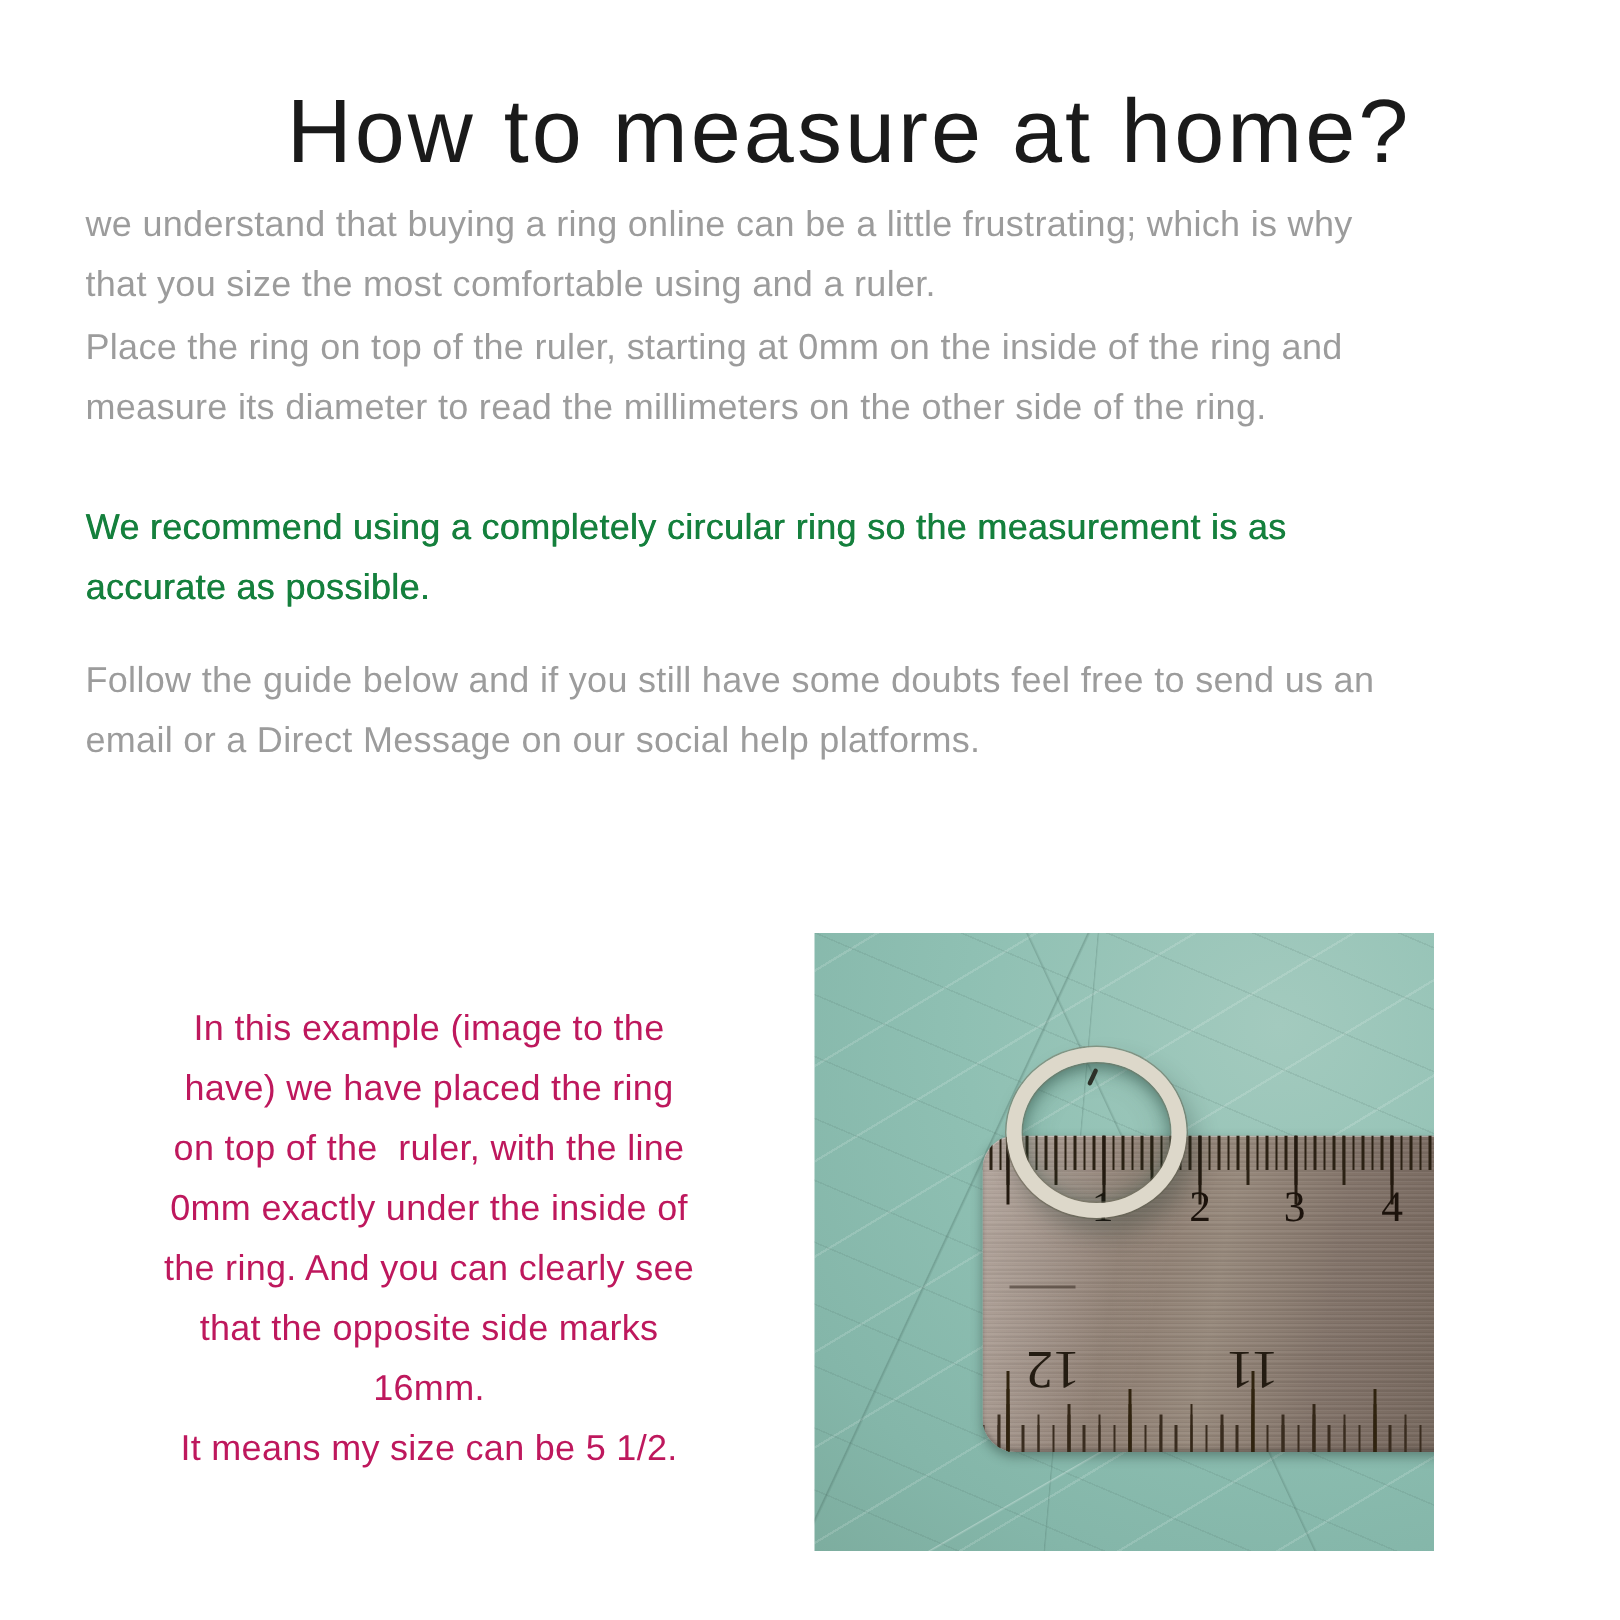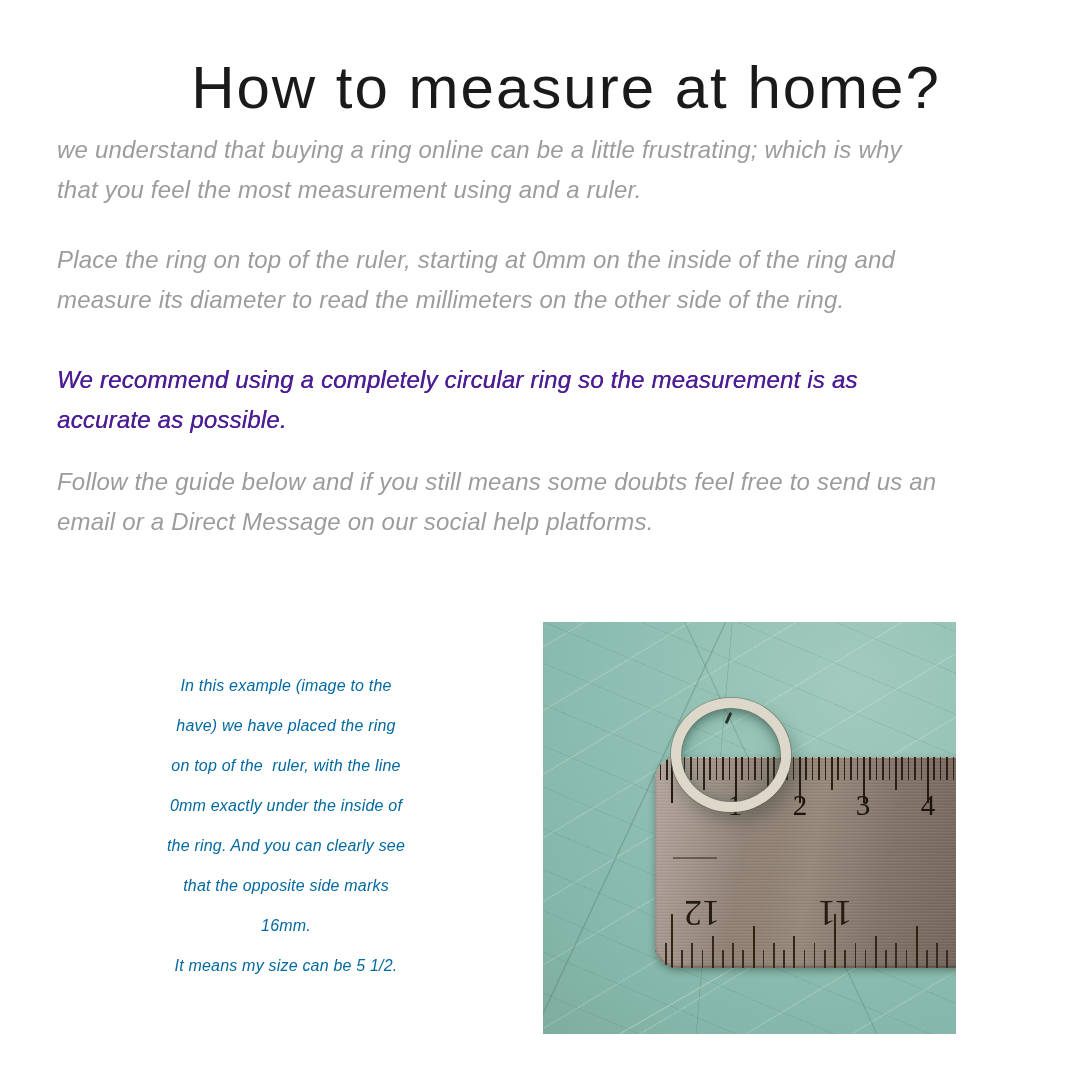--- a/index.html
+++ b/index.html
@@ -6,27 +6,27 @@
   .page{position:relative;width:1080px;height:1080px;background:#ffffff;overflow:hidden;
         font-family:"Liberation Sans",sans-serif;}
 
   .title{position:absolute;top:42px;left:10px;width:100%;margin:16px;text-align:center;
          font-size:60px;line-height:60px;font-weight:400;letter-spacing:2px;color:#1a1a1a;
          font-family:"Liberation Sans",sans-serif;}
 
   .body-text{position:absolute;left:57px;top:130px;width:940px;
              font-size:24px;line-height:40px;letter-spacing:.2px;color:#9c9c9c;}
   .para{margin:0;}
-  .para-2{margin-top:30px;}
-  .para-emphasis{margin-top:40px;color:#4c1d95;text-shadow:.35px 0 0 currentColor;}
+  .para-2{margin-top:2px;}
+  .para-emphasis{margin-top:40px;color:#15803d;text-shadow:.35px 0 0 currentColor;}
   .para-4{margin-top:22px;}
-  .tline{display:block;white-space:pre-wrap;font-style:italic;}
+  .tline{display:block;white-space:pre-wrap;}
 
   .caption{position:absolute;left:56px;top:666px;width:460px;text-align:center;
-           font-size:16px;line-height:40px;color:#0369a1;letter-spacing:.2px;}
+           font-size:24px;line-height:40px;color:#be185d;letter-spacing:.2px;}
   .caption .tline{white-space:pre-wrap;}
 
   
   .photo{position:absolute;left:543px;top:622px;width:413px;height:412px;overflow:hidden;
          background:
            linear-gradient(115deg, transparent 30%, rgba(60,95,85,.30) 30.15%, transparent 30.45%),
            linear-gradient(65deg,  transparent 55%, rgba(60,95,85,.25) 55.12%, transparent 55.40%),
            linear-gradient(150deg, transparent 70%, rgba(255,255,255,.30) 70.10%, transparent 70.35%),
            linear-gradient(95deg,  transparent 42%, rgba(50,85,75,.20) 42.10%, transparent 42.35%),
            repeating-linear-gradient(23deg, transparent 0 37px, rgba(70,100,92,.12) 37px 38px),
@@ -73,32 +73,32 @@
 </head>
 <body>
 
 <div class="page">
 
   <h1 class="title">How to measure at home?</h1>
 
   <div class="body-text">
     <p class="para para-1">
       <span class="tline">we understand that buying a ring online can be a little frustrating; which is why</span>
-      <span class="tline">that you feel the most measurement using and a ruler.</span>
+      <span class="tline">that you size the most comfortable using and a ruler.</span>
     </p>
     <p class="para para-2">
       <span class="tline">Place the ring on top of the ruler, starting at 0mm on the inside of the ring and</span>
       <span class="tline">measure its diameter to read the millimeters on the other side of the ring.</span>
     </p>
     <p class="para para-emphasis">
       <span class="tline">We recommend using a completely circular ring so the measurement is as</span>
       <span class="tline">accurate as possible.</span>
     </p>
     <p class="para para-4">
-      <span class="tline">Follow the guide below and if you still means some doubts feel free to send us an</span>
+      <span class="tline">Follow the guide below and if you still have some doubts feel free to send us an</span>
       <span class="tline">email or a Direct Message on our social help platforms.</span>
     </p>
   </div>
 
   <div class="caption">
     <span class="tline">In this example (image to the</span>
     <span class="tline">have) we have placed the ring</span>
     <span class="tline">on top of the  ruler, with the line</span>
     <span class="tline">0mm exactly under the inside of</span>
     <span class="tline">the ring. And you can clearly see</span>

